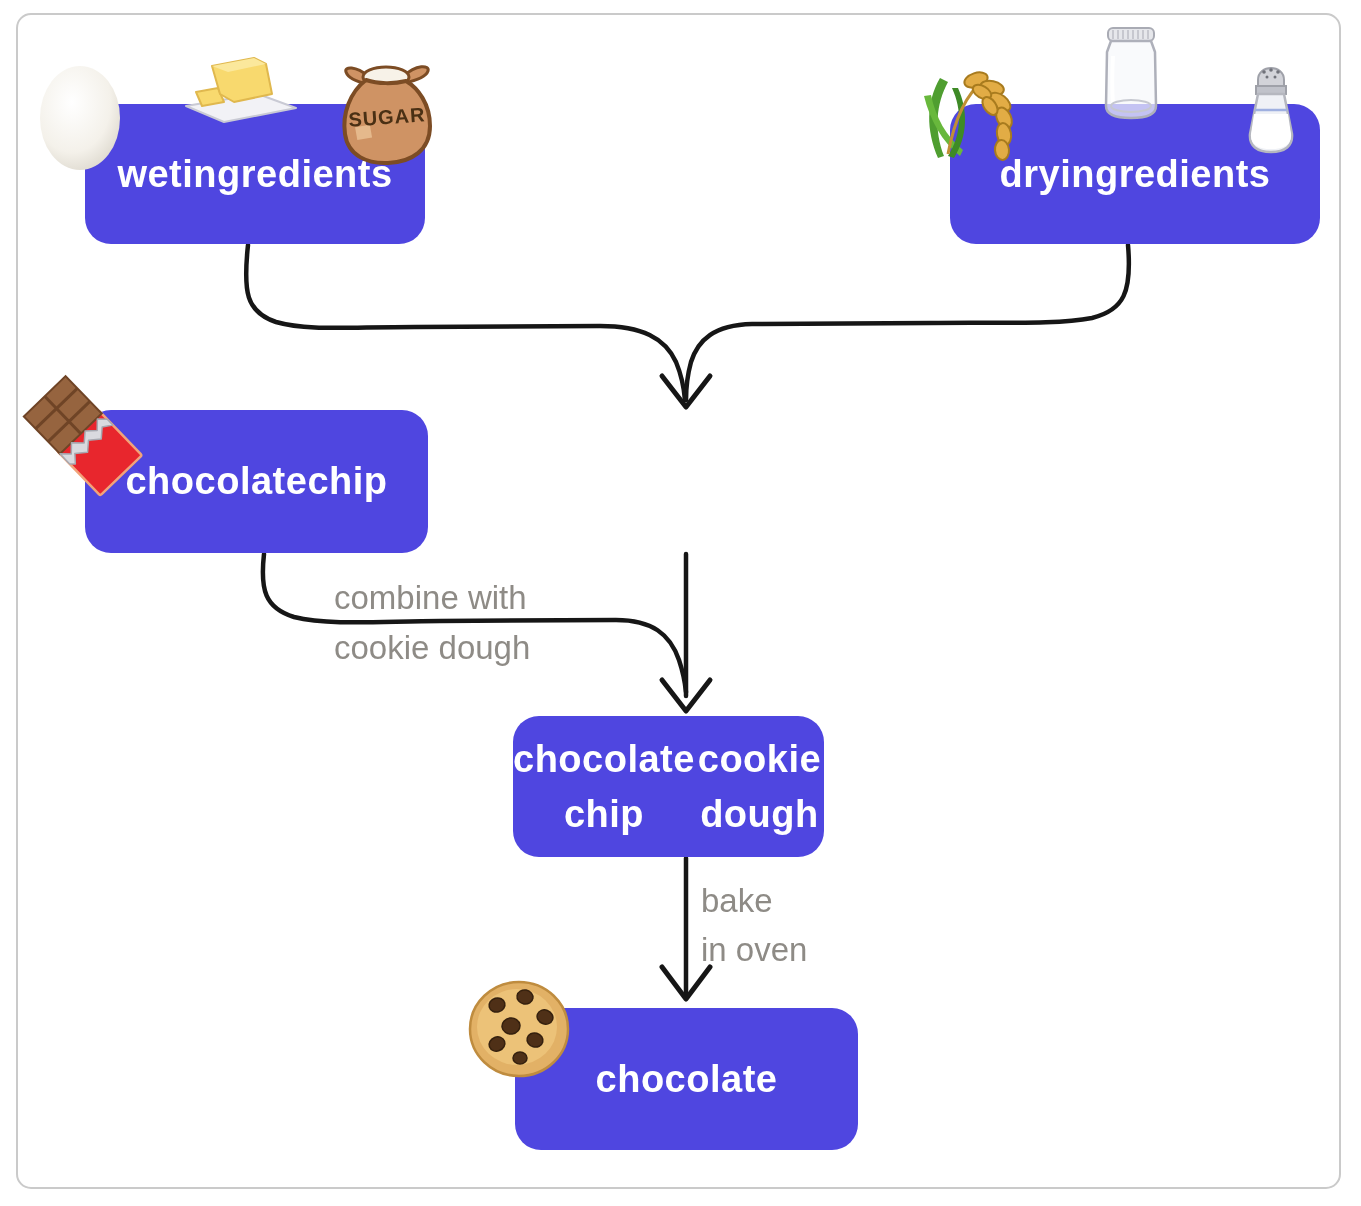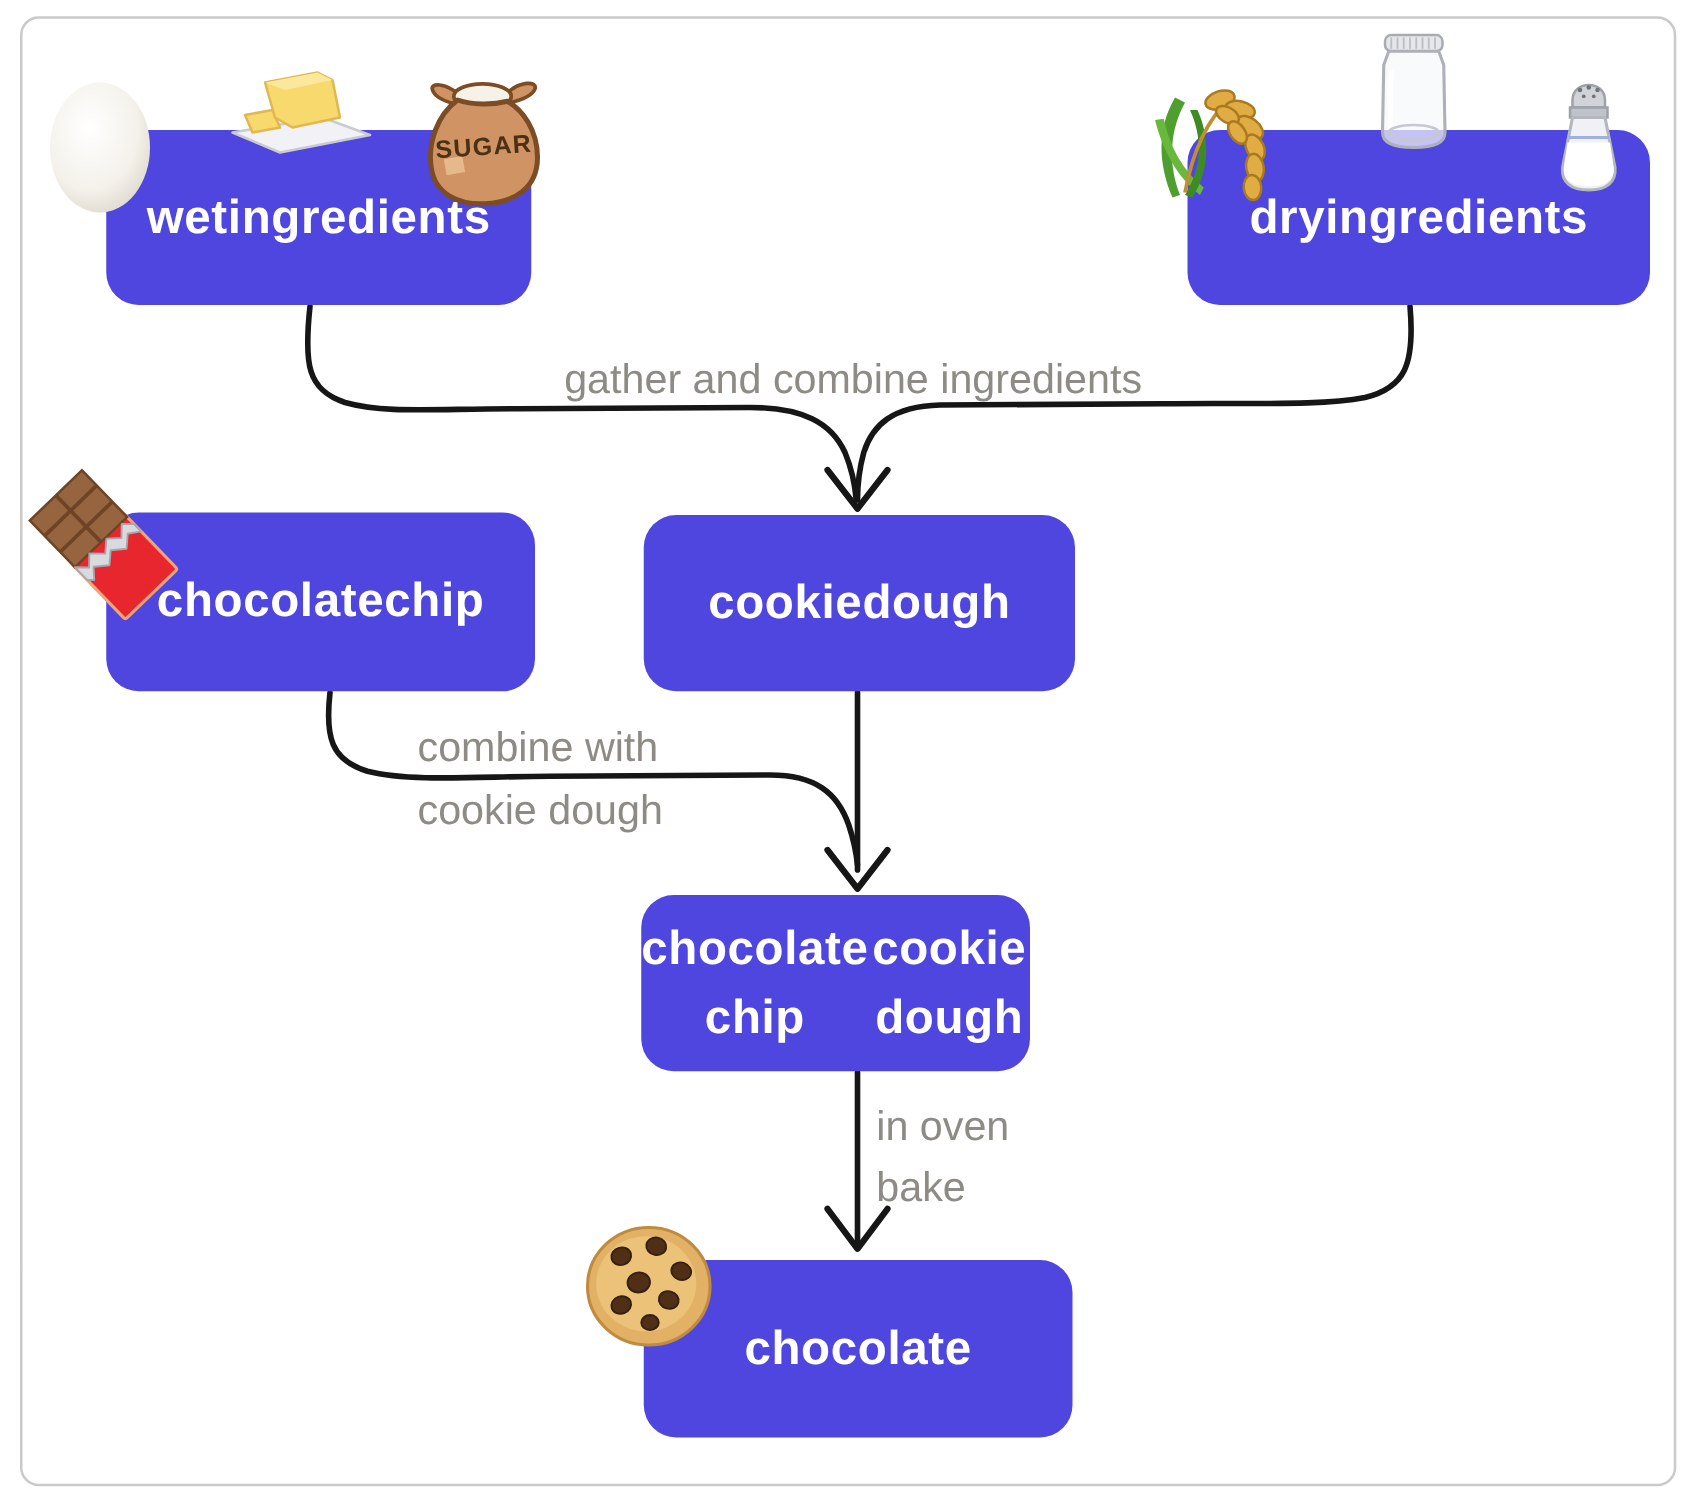--- a/index.html
+++ b/index.html
@@ -48,47 +48,42 @@
       <path stroke-width="4.5" d="M1128 245 C1132 292 1124 310 1092 318 C1055 325 1000 322 930 323 L752 324 C714 325 698 340 691 362 C688 373 686 388 686 400"></path>
       <path stroke-width="5" d="M662 376 L686 407 L710 376"></path>
       <path stroke-width="4.5" d="M264 554 C260 590 265 608 294 617 C330 626 385 621 440 621 L616 620 C652 620 670 634 679 660 C683 672 685 682 686 692"></path>
       <path stroke-width="4.5" d="M686 554 L686 696"></path>
       <path stroke-width="5" d="M662 680 L686 711 L710 680"></path>
       <path stroke-width="4.5" d="M686 858 L686 994"></path>
       <path stroke-width="5" d="M662 967 L686 999 L710 967"></path>
     </g>
   </svg>
 
-  <div class="elabel center" style="left:415px;top:278px;width:535px;">gather and combine ingredients</div>
 
   <div class="elabel" style="left:334px;top:573px;width:260px;">
     <span>combine with</span>
     <span>cookie dough</span>
   </div>
 
   <div class="elabel" style="left:701px;top:876px;width:200px;line-height:49px;">
+    <span>bake</span>
     <span>in oven</span>
-    <span>bake</span>
   </div>
 
   <div class="node" style="left:85px;top:104px;width:340px;height:140px;">
     <span>wet</span>
     <span>ingredients</span>
   </div>
   <div class="node" style="left:950px;top:104px;width:370px;height:140px;">
     <span>dry</span>
     <span>ingredients</span>
   </div>
   <div class="node" style="left:85px;top:410px;width:343px;height:143px;">
     <span>chocolate</span>
     <span>chip</span>
-  </div>
-  <div class="node" style="left:515px;top:412px;width:345px;height:141px;">
-    <span>cookie</span>
-    <span>dough</span>
   </div>
   <div class="node" style="left:513px;top:716px;width:311px;height:141px;">
     <span>chocolate chip</span>
     <span>cookie dough</span>
   </div>
   <div class="node" style="left:515px;top:1008px;width:343px;height:142px;">
     <span>chocolate</span>
   </div>
 
   <svg class="icon" style="left:38px;top:60px;width:84px;height:112px;" viewBox="0 0 84 112">

